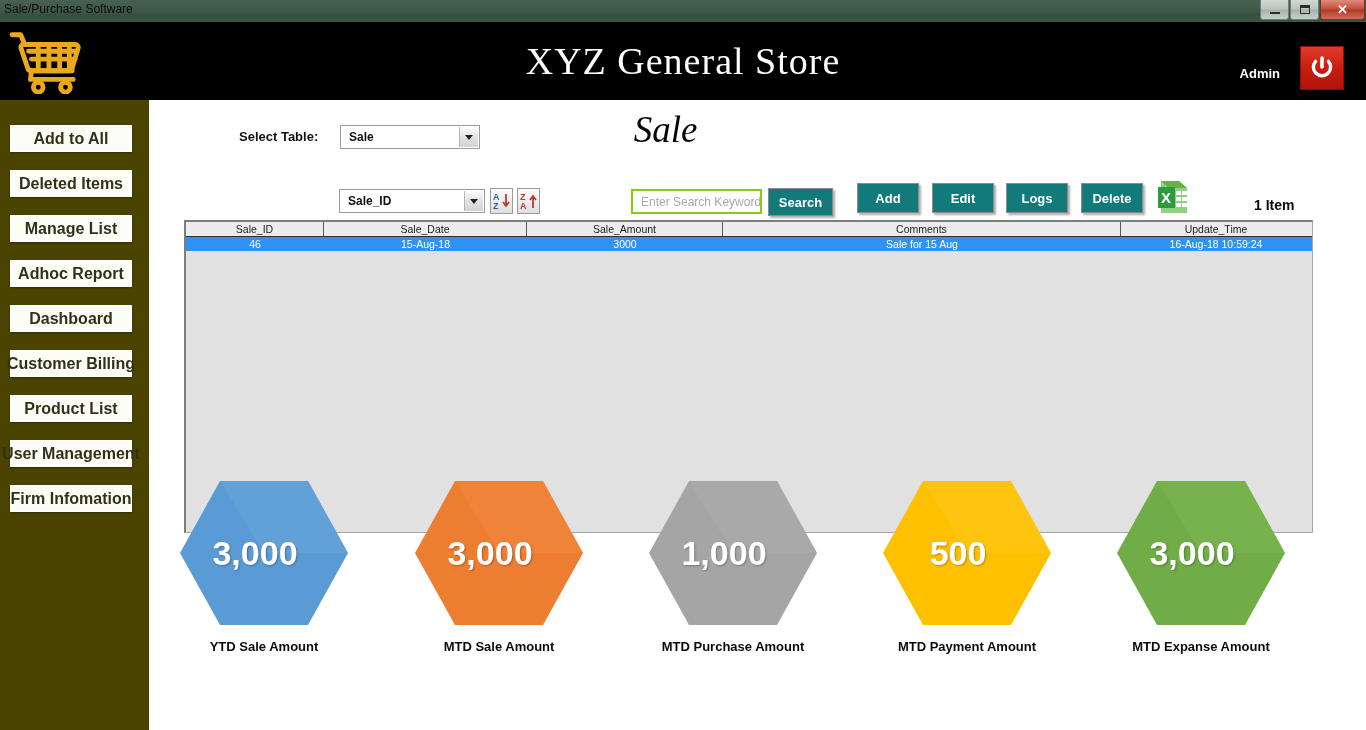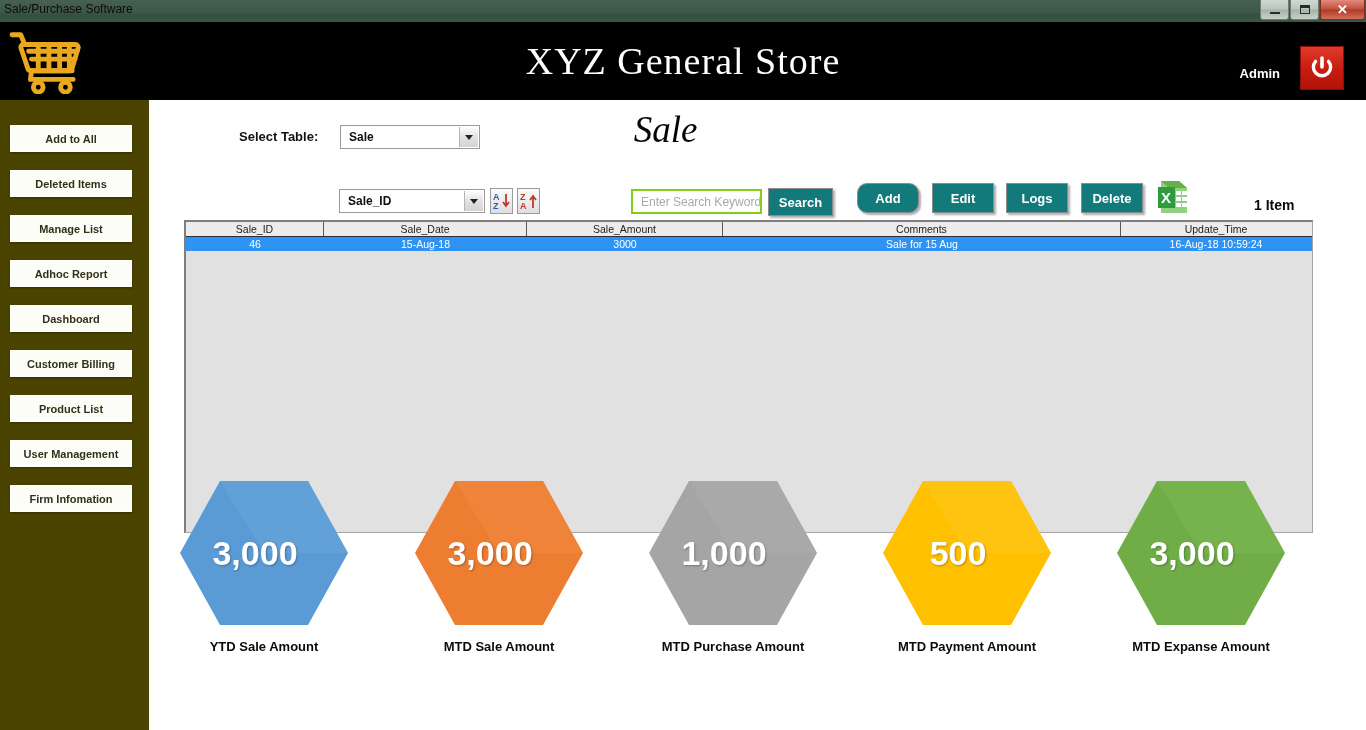--- a/index.html
+++ b/index.html
@@ -65,21 +65,21 @@
   
   .sidebar {
     position: absolute; left: 0; top: 100px; width: 149px; height: 630px;
     background: #4a4400;
   }
   .side-btn {
     position: absolute; left: 10px; width: 122px; height: 27px;
     background: #fdfdf8; border: 1px solid #ffffff;
     box-shadow: 0 1px 2px rgba(0,0,0,0.35);
     display: flex; align-items: center; justify-content: center;
-    color: #33301a; font-size: 11px; font-weight: bold;
+    color: #33301a; font-size: 16px; font-weight: bold;
     font-family: "Liberation Sans", sans-serif;
     white-space: nowrap;
   }
 
   
   .content {
     position: absolute; left: 149px; top: 100px; width: 1217px; height: 630px;
     background: #ffffff;
   }
   .page-title {
@@ -129,21 +129,21 @@
   .tealbtn {
     position: absolute; height: 28px;
     background: #127a7a;
     border: 1px solid #8c8c8c;
     box-shadow: 2px 2px 2px rgba(0,0,0,0.32);
     color: #ffffff; font-size: 13px; font-weight: bold;
     display: flex; align-items: center; justify-content: center;
     font-family: "Liberation Sans", sans-serif;
   }
   .btn-search { left: 619px; top: 88px; width: 65px; }
-  .btn-add   { left: 708px; top: 83px; width: 62px; height: 30px; border-radius: 10px; }
+  .btn-add   { left: 708px; top: 83px; width: 62px; height: 30px; }
   .btn-edit  { left: 783px; top: 83px; width: 62px; height: 30px; }
   .btn-logs  { left: 857px; top: 83px; width: 62px; height: 30px; }
   .btn-delete{ left: 932px; top: 83px; width: 62px; height: 30px; }
 
   .excel-icon { position: absolute; left: 1006px; top: 79px; width: 36px; height: 36px; }
   .item-count {
     position: absolute; left: 1105px; top: 97px;
     font-size: 14px; font-weight: bold; color: #0a0a0a;
   }
 

